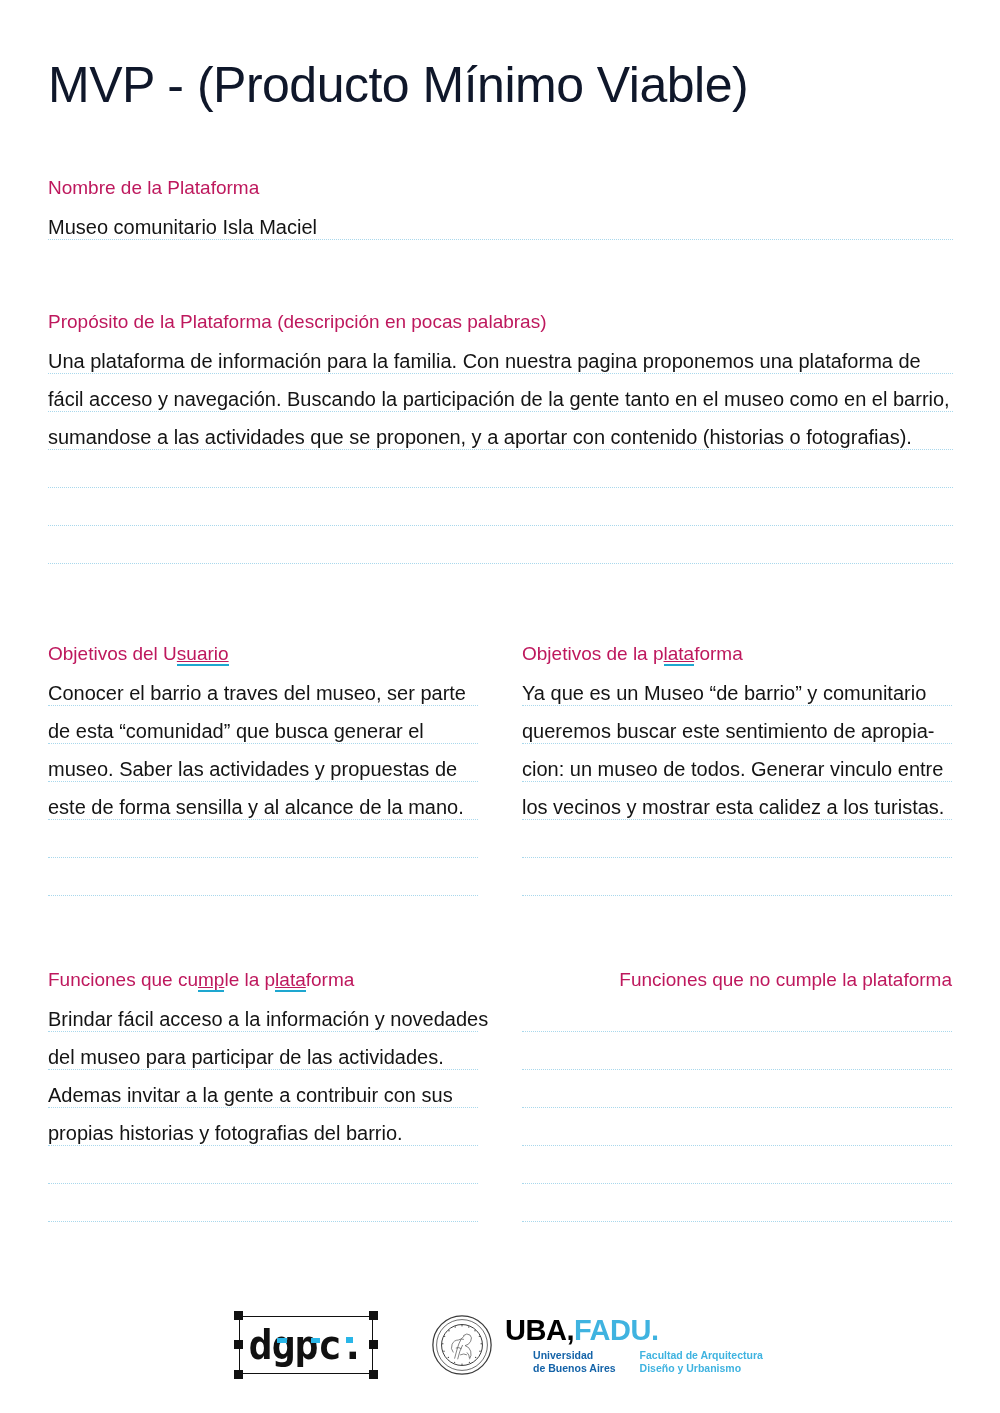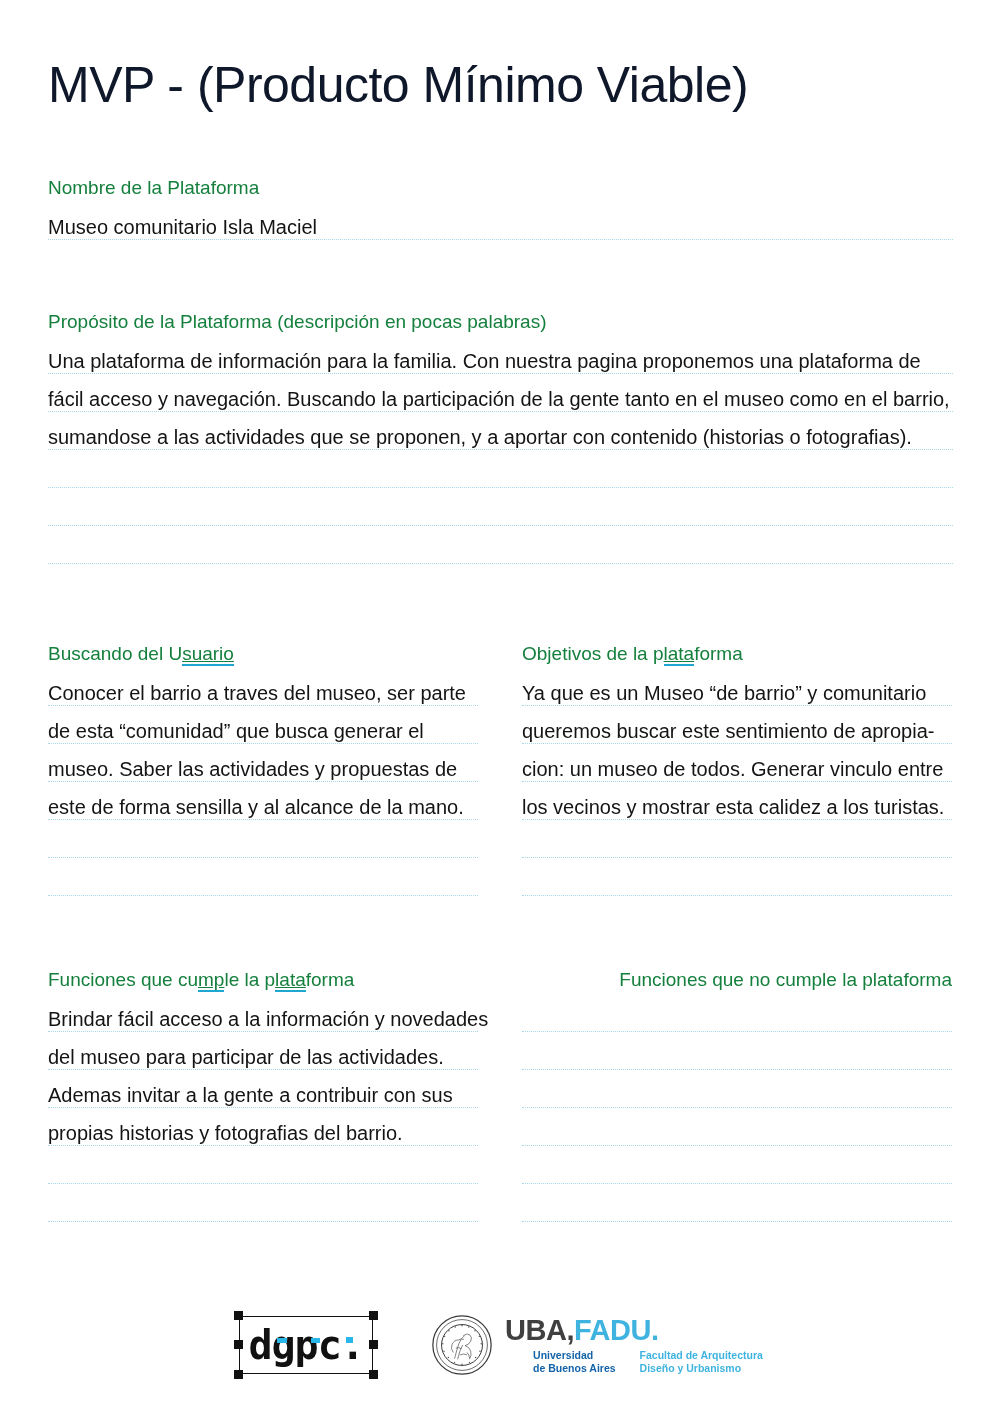--- a/index.html
+++ b/index.html
@@ -33,21 +33,21 @@
     letter-spacing: -0.5px;
     color: #0f172a;
     white-space: nowrap;
   }
 
   
   .section-heading {
     font-size: 19px;
     line-height: 24px;
     font-weight: 400;
-    color: #15803d;
+    color: #be185d;
     white-space: nowrap;
   }
   .section-heading .sp {
     border-bottom: 2px solid #1ea7d0;
     padding-bottom: 0;
     text-decoration: underline;
   }
 
   
   .ruled {
@@ -147,21 +147,21 @@
   }
   .uba-seal { width: 62px; height: 62px; flex: none; }
   .uba-words { display: flex; flex-direction: column; gap: 4px; }
   .uba-wordmark {
     font-size: 29px;
     font-weight: 700;
     line-height: 30px;
     letter-spacing: -0.5px;
     white-space: nowrap;
   }
-  .uba-wordmark .uba { color: #404040; }
+  .uba-wordmark .uba { color: #000000; }
   .uba-wordmark .fadu { color: #3fb3e0; }
   .uba-sub {
     display: flex;
     gap: 24px;
     font-size: 10.5px;
     line-height: 13px;
     font-weight: 700;
     white-space: nowrap;
     margin-left: 28px;
   }
@@ -207,21 +207,21 @@
         <span class="ln-text"></span>
       </div>
       <div class="ruled-line">
         <span class="ln-text"></span>
       </div>
     </div>
   </div>
 
   <div class="block" id="block-obj-usuario">
     <div class="heading-wrap">
-      <div class="section-heading"><span>Buscando del U</span><span class="sp">suario</span><span> </span></div>
+      <div class="section-heading"><span>Objetivos del U</span><span class="sp">suario</span><span> </span></div>
     </div>
     <div class="ruled">
       <div class="ruled-line">
         <span class="ln-text">Conocer el barrio a traves del museo, ser parte</span>
       </div>
       <div class="ruled-line">
         <span class="ln-text">de esta “comunidad” que busca generar el</span>
       </div>
       <div class="ruled-line">
         <span class="ln-text">museo.  Saber las actividades y propuestas de</span>

